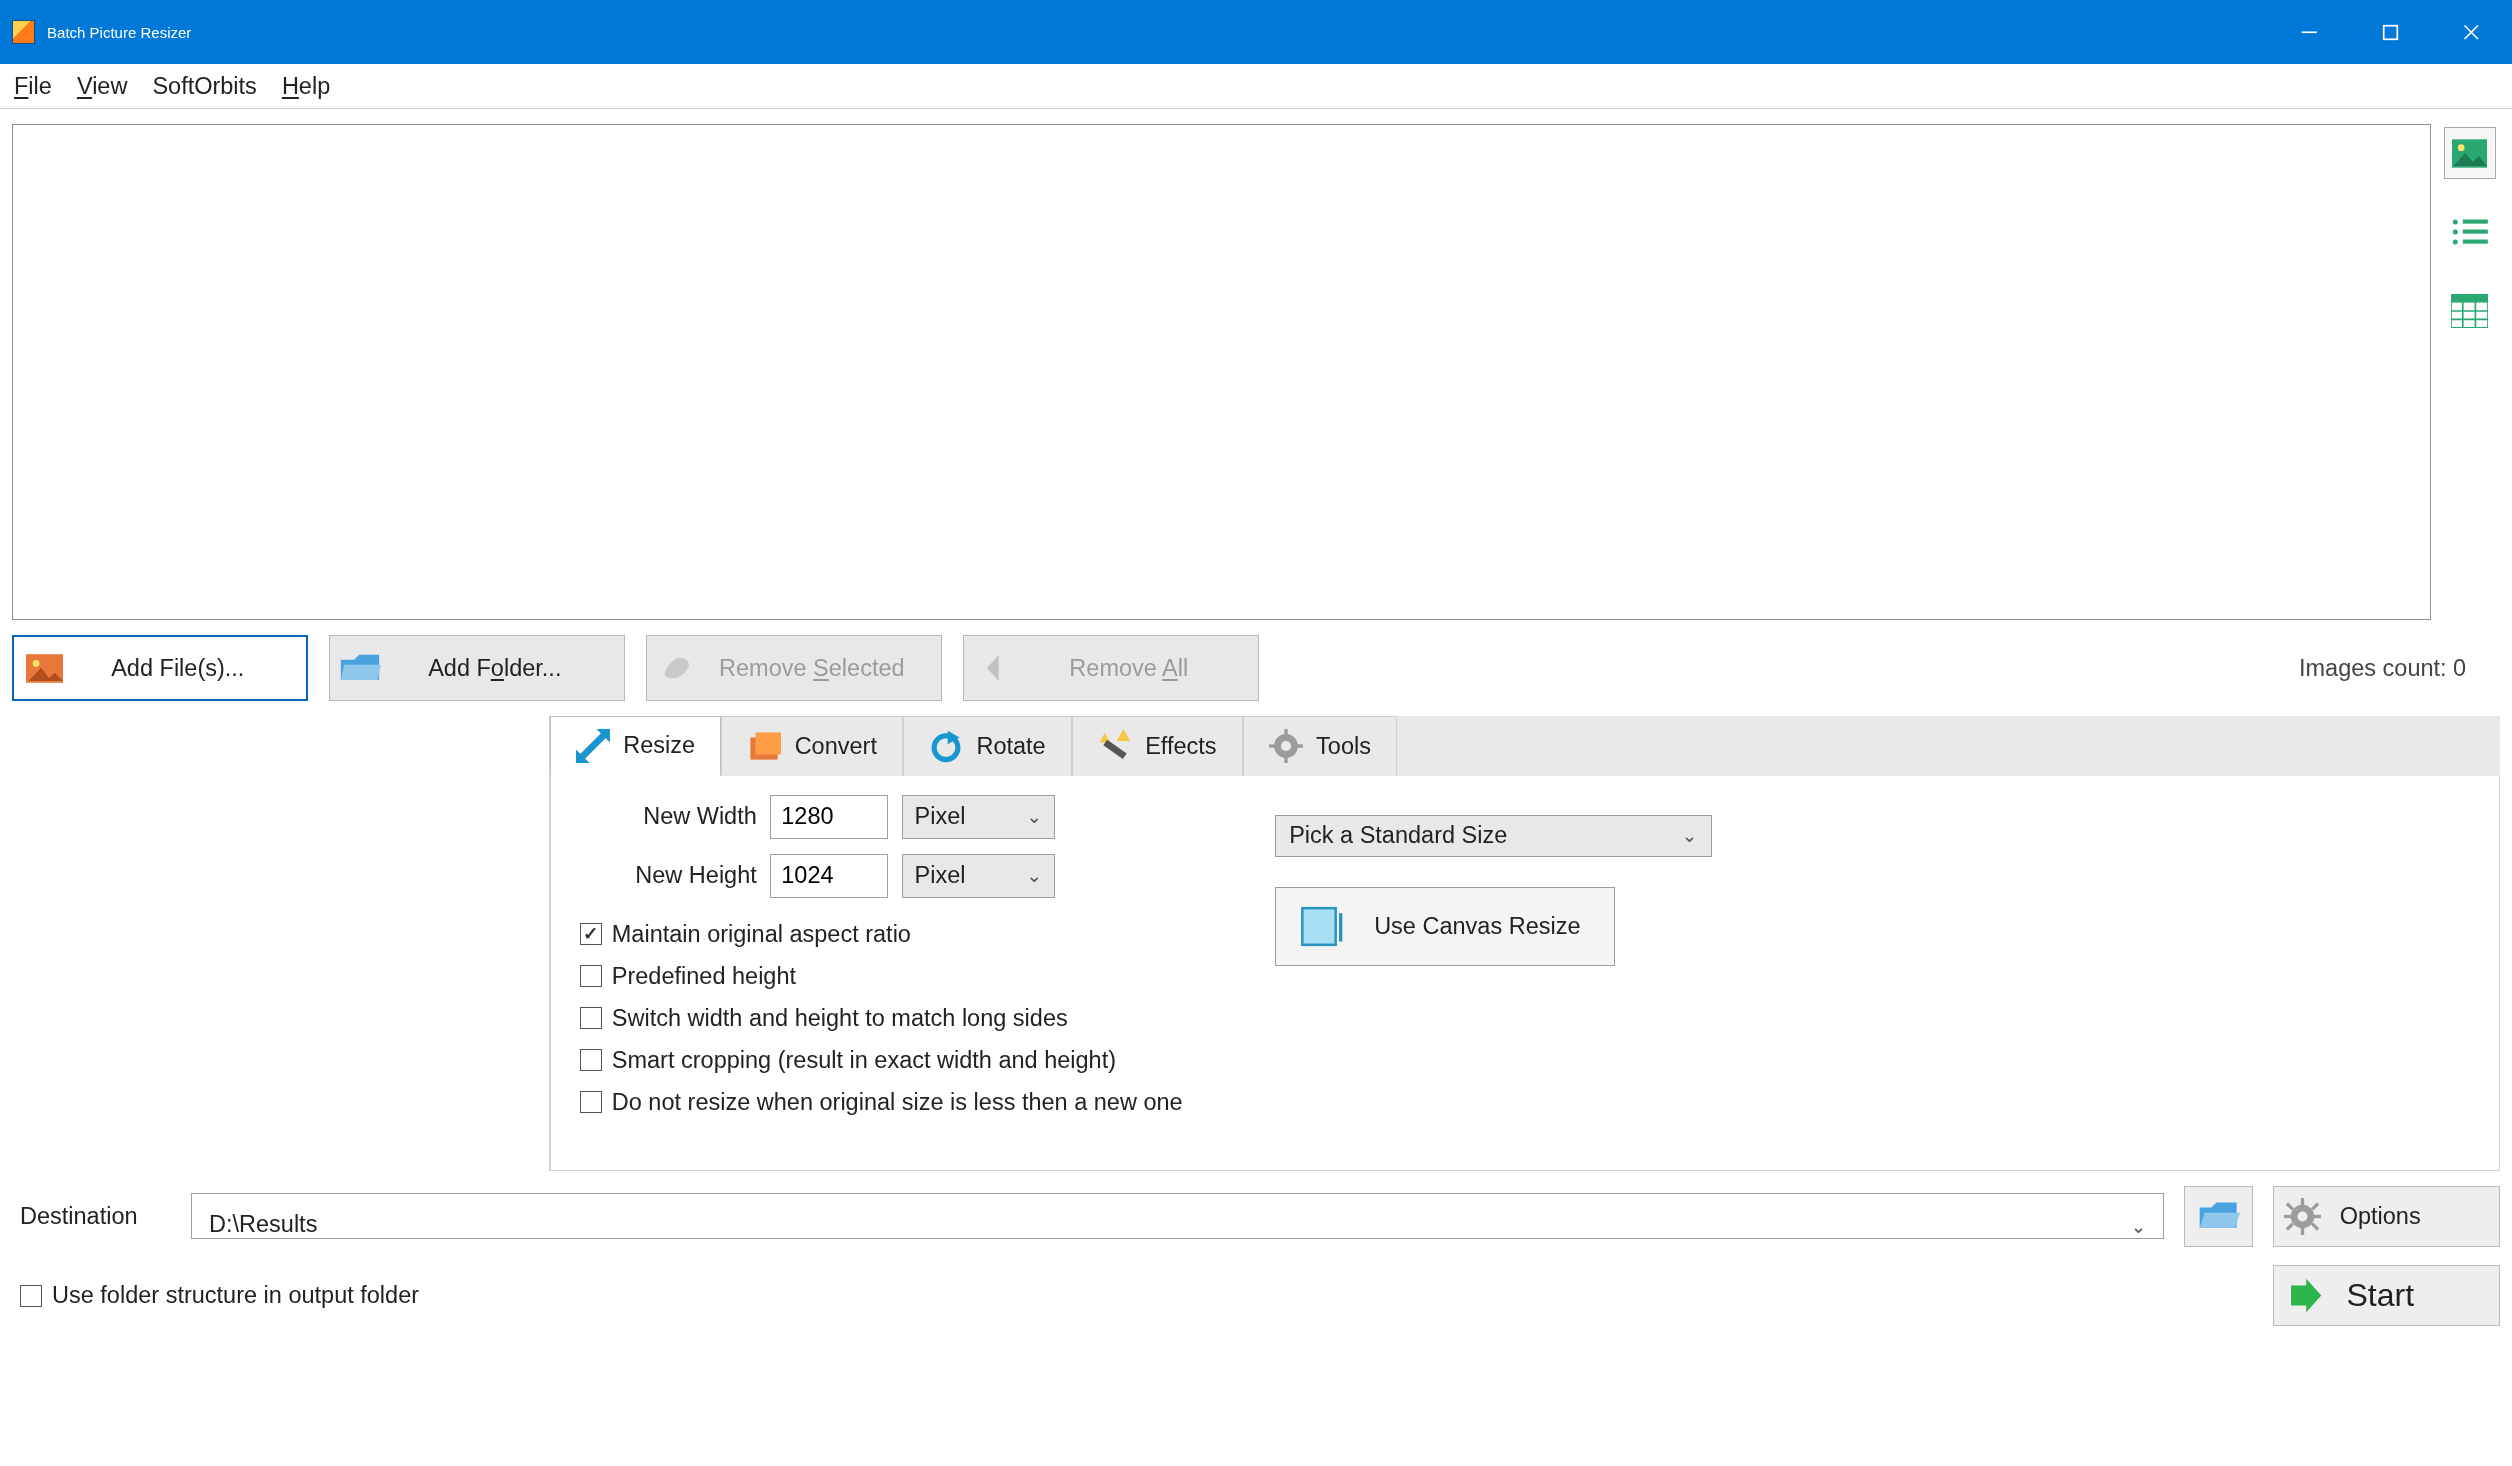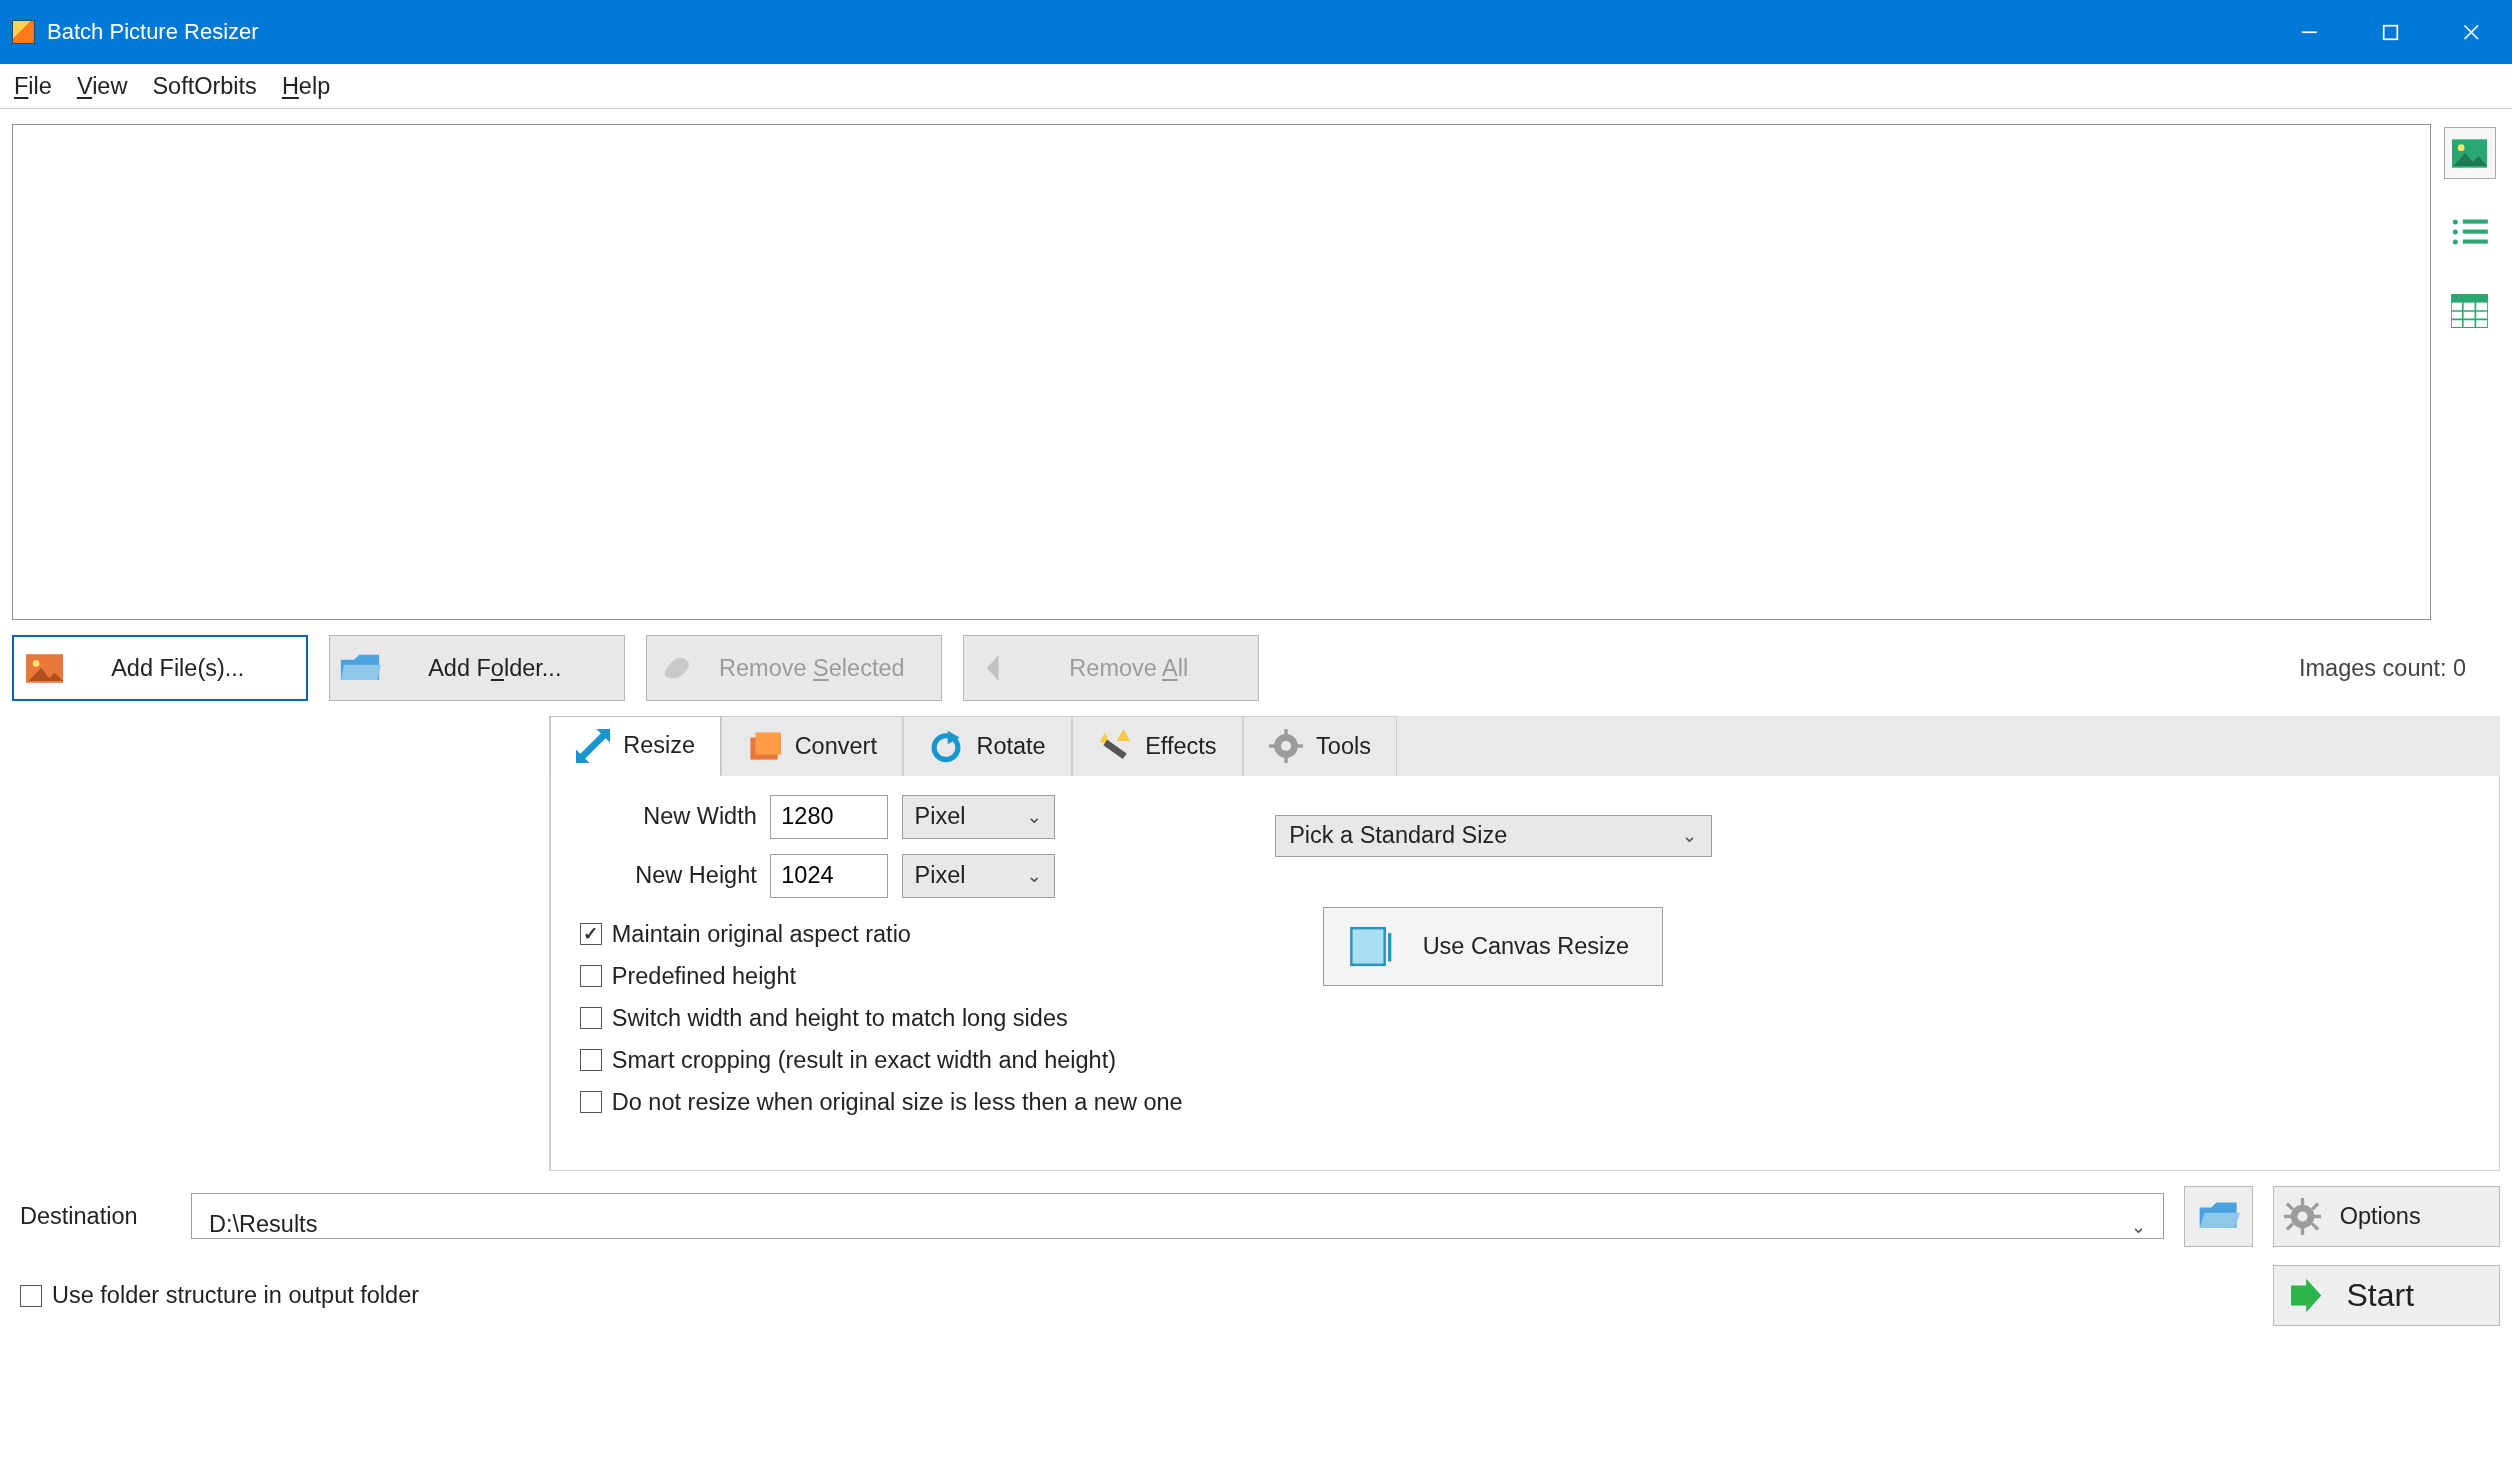--- a/index.html
+++ b/index.html
@@ -1,19 +1,19 @@
 <!DOCTYPE html>
 <html style="font-size:13.5px"><head>
 <meta charset="utf-8">
 <style>
 * { box-sizing: border-box; margin: 0; padding: 0; font-family: "Segoe UI", Tahoma, sans-serif; }
 body { background: #fff; font-size: 22px; color: #222; }
 
 
-.titlebar { background: #0078d7; height: 64px; display: flex; align-items: center; padding-left: 11.8px; color: #fff; font-size: 22px; }
+.titlebar { background: #0078d7; height: 64px; display: flex; align-items: center; padding-left: 11.8px; color: #fff; font-size: 15px; }
 .titlebar .app-icon { width: 23.5px; height: 23.5px; margin-right: 11.8px; background: linear-gradient(135deg,#ffd24d 40%, #ff7a18 40%); border: 1.7px solid #14507b; }
 .titlebar .spacer { flex: 1; }
 .titlebar .win-controls { display: flex; }
 .titlebar .win-btn { width: 81px; height: 64px; display: flex; align-items: center; justify-content: center; font-size: 22px; }
 .titlebar svg { stroke: #fff; }
 
 
 .menubar { background: #fff; height: 45px; border-bottom: 0.8px solid #cfcfcf; display: flex; align-items: center; padding-left: 14px; gap: 25px; }
 .menubar .menu-item { font-size: 23.5px; cursor: default; }
 .under { text-decoration: underline; text-underline-offset: 2.5px; }
@@ -254,21 +254,21 @@
         </div>
         <div class="check-row">
           <div class="check"></div>
           <div>Smart cropping (result in exact width and height)</div>
         </div>
         <div class="check-row">
           <div class="check"></div>
           <div>Do not resize when original size is less then a new one</div>
         </div>
       </div>
-      <div class="form-col" style="gap:50px; padding-top:20px;align-items:center;">
+      <div class="form-col" style="gap:30px; padding-top:20px;">
         <div class="big-sel">
           <span>Pick a Standard Size</span>
           <span class="chev">⌄</span>
         </div>
         <div class="canvas-btn">
           <svg width="50" height="47" viewBox="0 0 60 56">
               <rect x="4" y="6" width="40" height="44" fill="#a9dff5" stroke="#2a93c0" stroke-width="3"></rect>
               <line x1="50" y1="12" x2="50" y2="46" stroke="#2a93c0" stroke-width="4"></line>
             </svg>
           <span>Use Canvas Resize</span>

